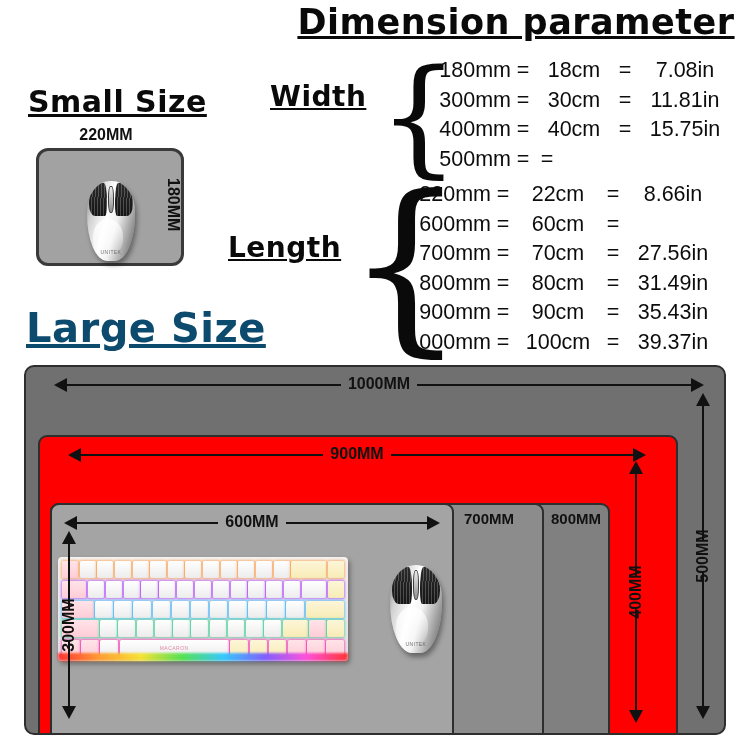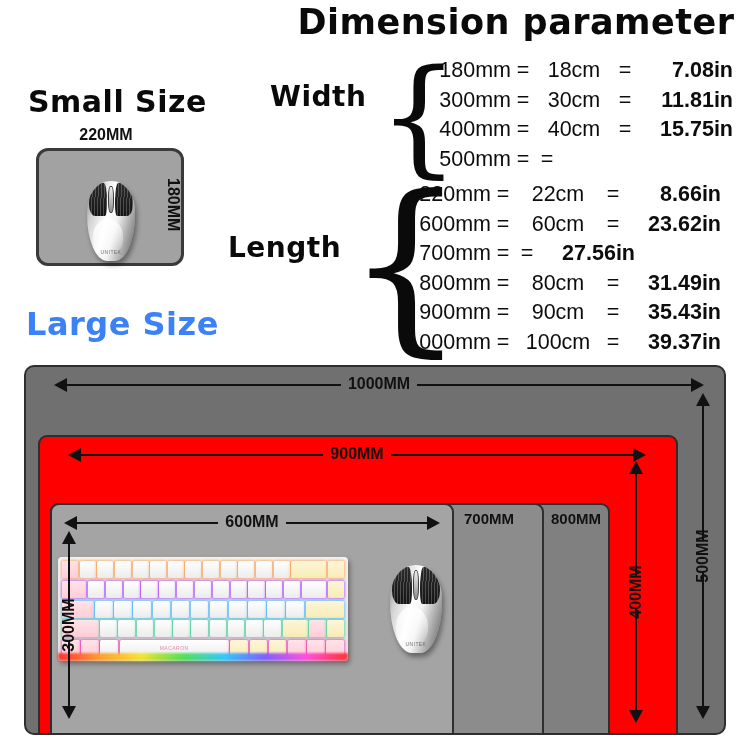--- a/index.html
+++ b/index.html
@@ -11,20 +11,21 @@
     height: 750px;
     background: #ffffff;
     font-family: "DejaVu Sans", sans-serif;
     position: relative;
     overflow: hidden;
   }
   .comic {
     font-family: "DejaVu Sans", sans-serif;
     font-weight: bold;
     letter-spacing: 0.5px;
+    text-decoration: underline;
   }
 
   
   #main-title {
     position: absolute;
     left: 286px;
     top: 2px;
     width: 460px;
     font-size: 35px;
     line-height: 40px;
@@ -55,21 +56,21 @@
     font-size: 21.5px;
     line-height: 29.6px;
     color: #0d0d0d;
     white-space: nowrap;
     display: flex;
   }
   .spec-row .c-mm { width: 103px; text-align: right; }
   .spec-row .c-eq1 { width: 24px; text-align: center; }
   .spec-row .c-cm { width: 78px; text-align: center; }
   .spec-row .c-eq2 { width: 24px; text-align: center; }
-  .spec-row .c-in { width: 96px; text-align: right; font-weight: bold; }
+  .spec-row .c-in { width: 96px; text-align: center; }
 
   #width-group { left: 270px; top: 50px; }
   #width-group .spec-label { left: 0px; top: 30px; }
   #width-group .brace { left: 108px; top: 2px; font-size: 128px; }
   #width-group .spec-rows { left: 138px; top: 6px; }
 
   #length-group { left: 228px; top: 176px; }
   #length-group .spec-label { left: 0px; top: 55px; }
   #length-group .brace { left: 118px; top: -6px; font-size: 188px; }
   #length-group .spec-rows { left: 148px; top: 4px; }
@@ -80,22 +81,22 @@
   #small-size-heading {
     position: absolute;
     left: 28px; top: 84px;
     font-size: 30px;
     color: #0a0a0a;
     white-space: nowrap;
   }
   #large-size-heading {
     position: absolute;
     left: 26px; top: 305px;
-    font-size: 32px;
-    color: #3b82f6;
+    font-size: 40px;
+    color: #0c4a6e;
     white-space: nowrap;
   }
 
   
   #small-pad-wrap { position: absolute; left: 30px; top: 126px; }
   #small-pad-width-label {
     position: absolute;
     left: 0px; top: 0px;
     width: 152px;
     text-align: center;
@@ -414,25 +415,25 @@
       <span class="c-eq1">=</span>
       <span class="c-cm">22cm</span>
       <span class="c-eq2">=</span>
       <span class="c-in">8.66in</span>
     </div>
     <div class="spec-row">
       <span class="c-mm">600mm</span>
       <span class="c-eq1">=</span>
       <span class="c-cm">60cm</span>
       <span class="c-eq2">=</span>
-      <span class="c-in">23.62in</span>
     </div>
     <div class="spec-row">
       <span class="c-mm">700mm</span>
       <span class="c-eq1">=</span>
+      <span class="c-cm">70cm</span>
       <span class="c-eq2">=</span>
       <span class="c-in">27.56in</span>
     </div>
     <div class="spec-row">
       <span class="c-mm">800mm</span>
       <span class="c-eq1">=</span>
       <span class="c-cm">80cm</span>
       <span class="c-eq2">=</span>
       <span class="c-in">31.49in</span>
     </div>

